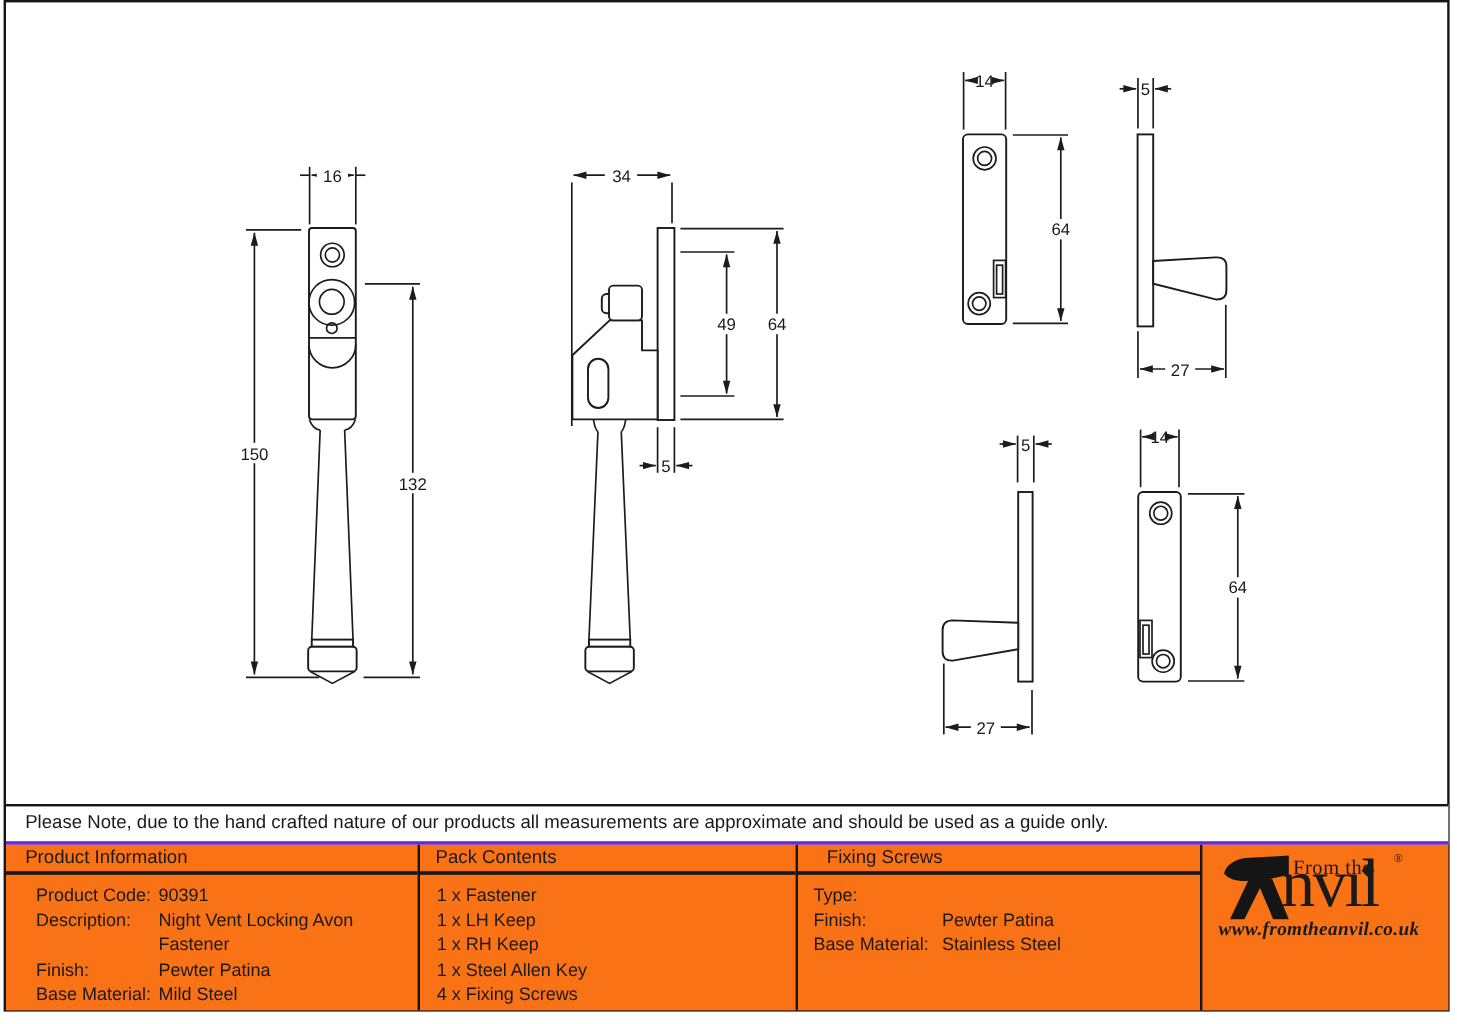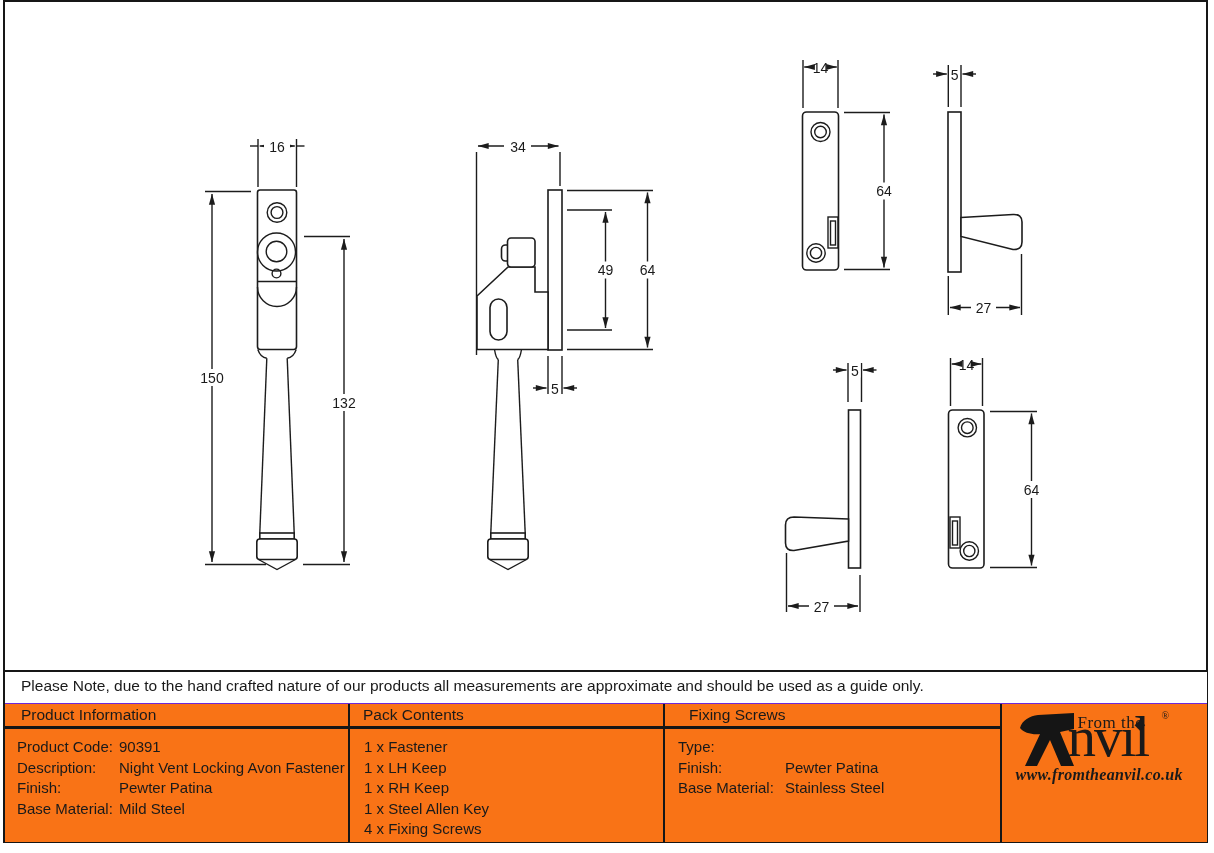--- a/index.html
+++ b/index.html
@@ -9,30 +9,30 @@
          border:2.5px solid #161616;box-sizing:border-box;pointer-events:none;}
   svg.draw{position:absolute;left:0;top:0;}
   svg.draw *{vector-effect:none;}
   .ln{stroke:#1c1c1c;stroke-width:1.4;fill:none;}
   .shape{stroke:#1c1c1c;stroke-width:1.6;fill:#fff;}
   .lbg{fill:#fff;stroke:none;}
   text.dim{font-family:"Liberation Sans",sans-serif;font-size:14px;fill:#1a1a1a;
            text-anchor:middle;dominant-baseline:central;}
   
   #noteRow{position:absolute;left:5px;top:670px;width:1202px;height:34px;box-sizing:border-box;
-           border-top:2px solid #161616;border-bottom:1px solid #6d28d9;
+           border-top:2px solid #161616;border-bottom:3px solid #6d28d9;
            padding-left:16px;font-size:15.5px;line-height:28px;background:#fff;}
   #tableRow{position:absolute;left:5px;top:704px;width:1202px;height:138px;display:flex;
             box-sizing:border-box;background:#f97316;}
   .col{box-sizing:border-box;height:100%;}
   .col.bordered{border-right:2px solid #161616;}
   .col-header{height:25px;box-sizing:border-box;border-bottom:3px solid #161616;
               font-size:15.5px;line-height:22px;padding-left:16px;}
   .col-body{padding-top:8px;font-size:15px;line-height:20.6px;}
-  .kv{display:flex;padding-left:12px;}
+  .kv{display:flex;padding-left:25px;}
   .kv .k{width:102px;flex:none;}
   #col3 .col-header{padding-left:24px;}
   #col3 .kv{padding-left:13px;}
   #col3 .kv .k{width:107px;}
   .pack-item{padding-left:14px;}
   
   #logoCol{flex:1;display:flex;align-items:flex-start;justify-content:center;}
   #logoBox{position:relative;width:178px;height:84px;margin-top:2px;}
   #anvilGlyph{position:absolute;left:2px;top:6px;}
   #fromThe{position:absolute;left:62px;top:7px;font-family:"Liberation Serif",serif;

